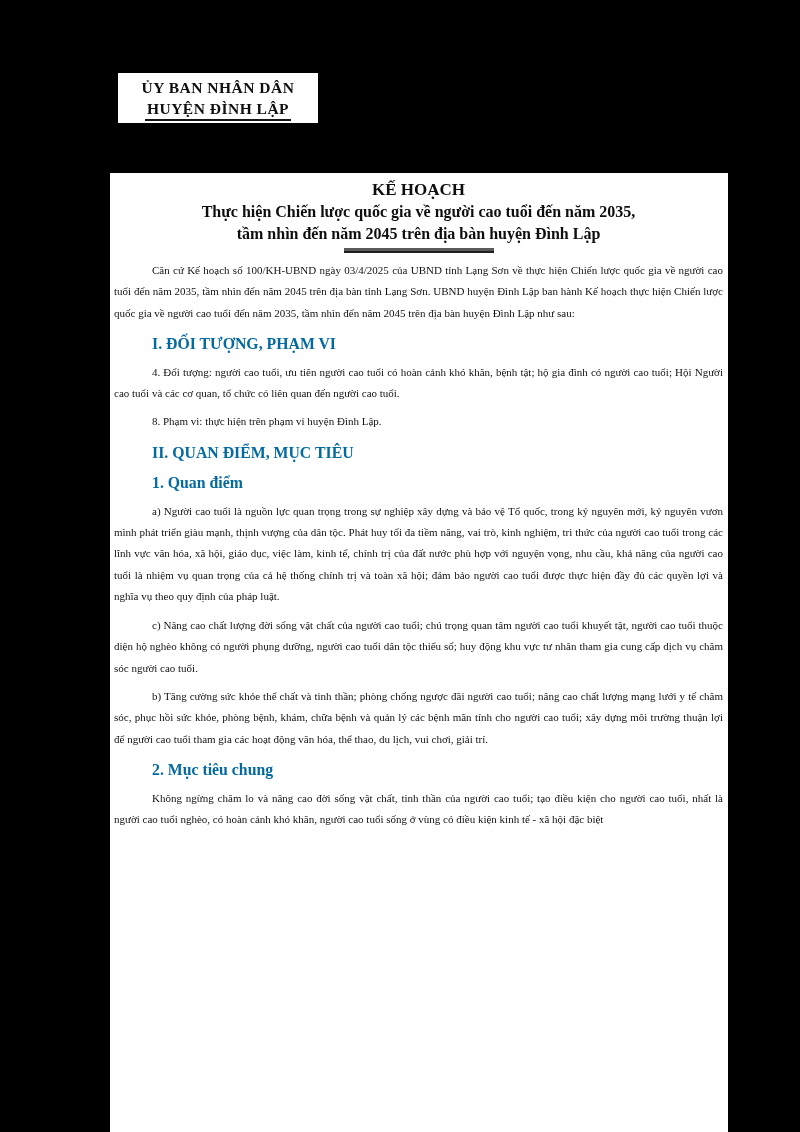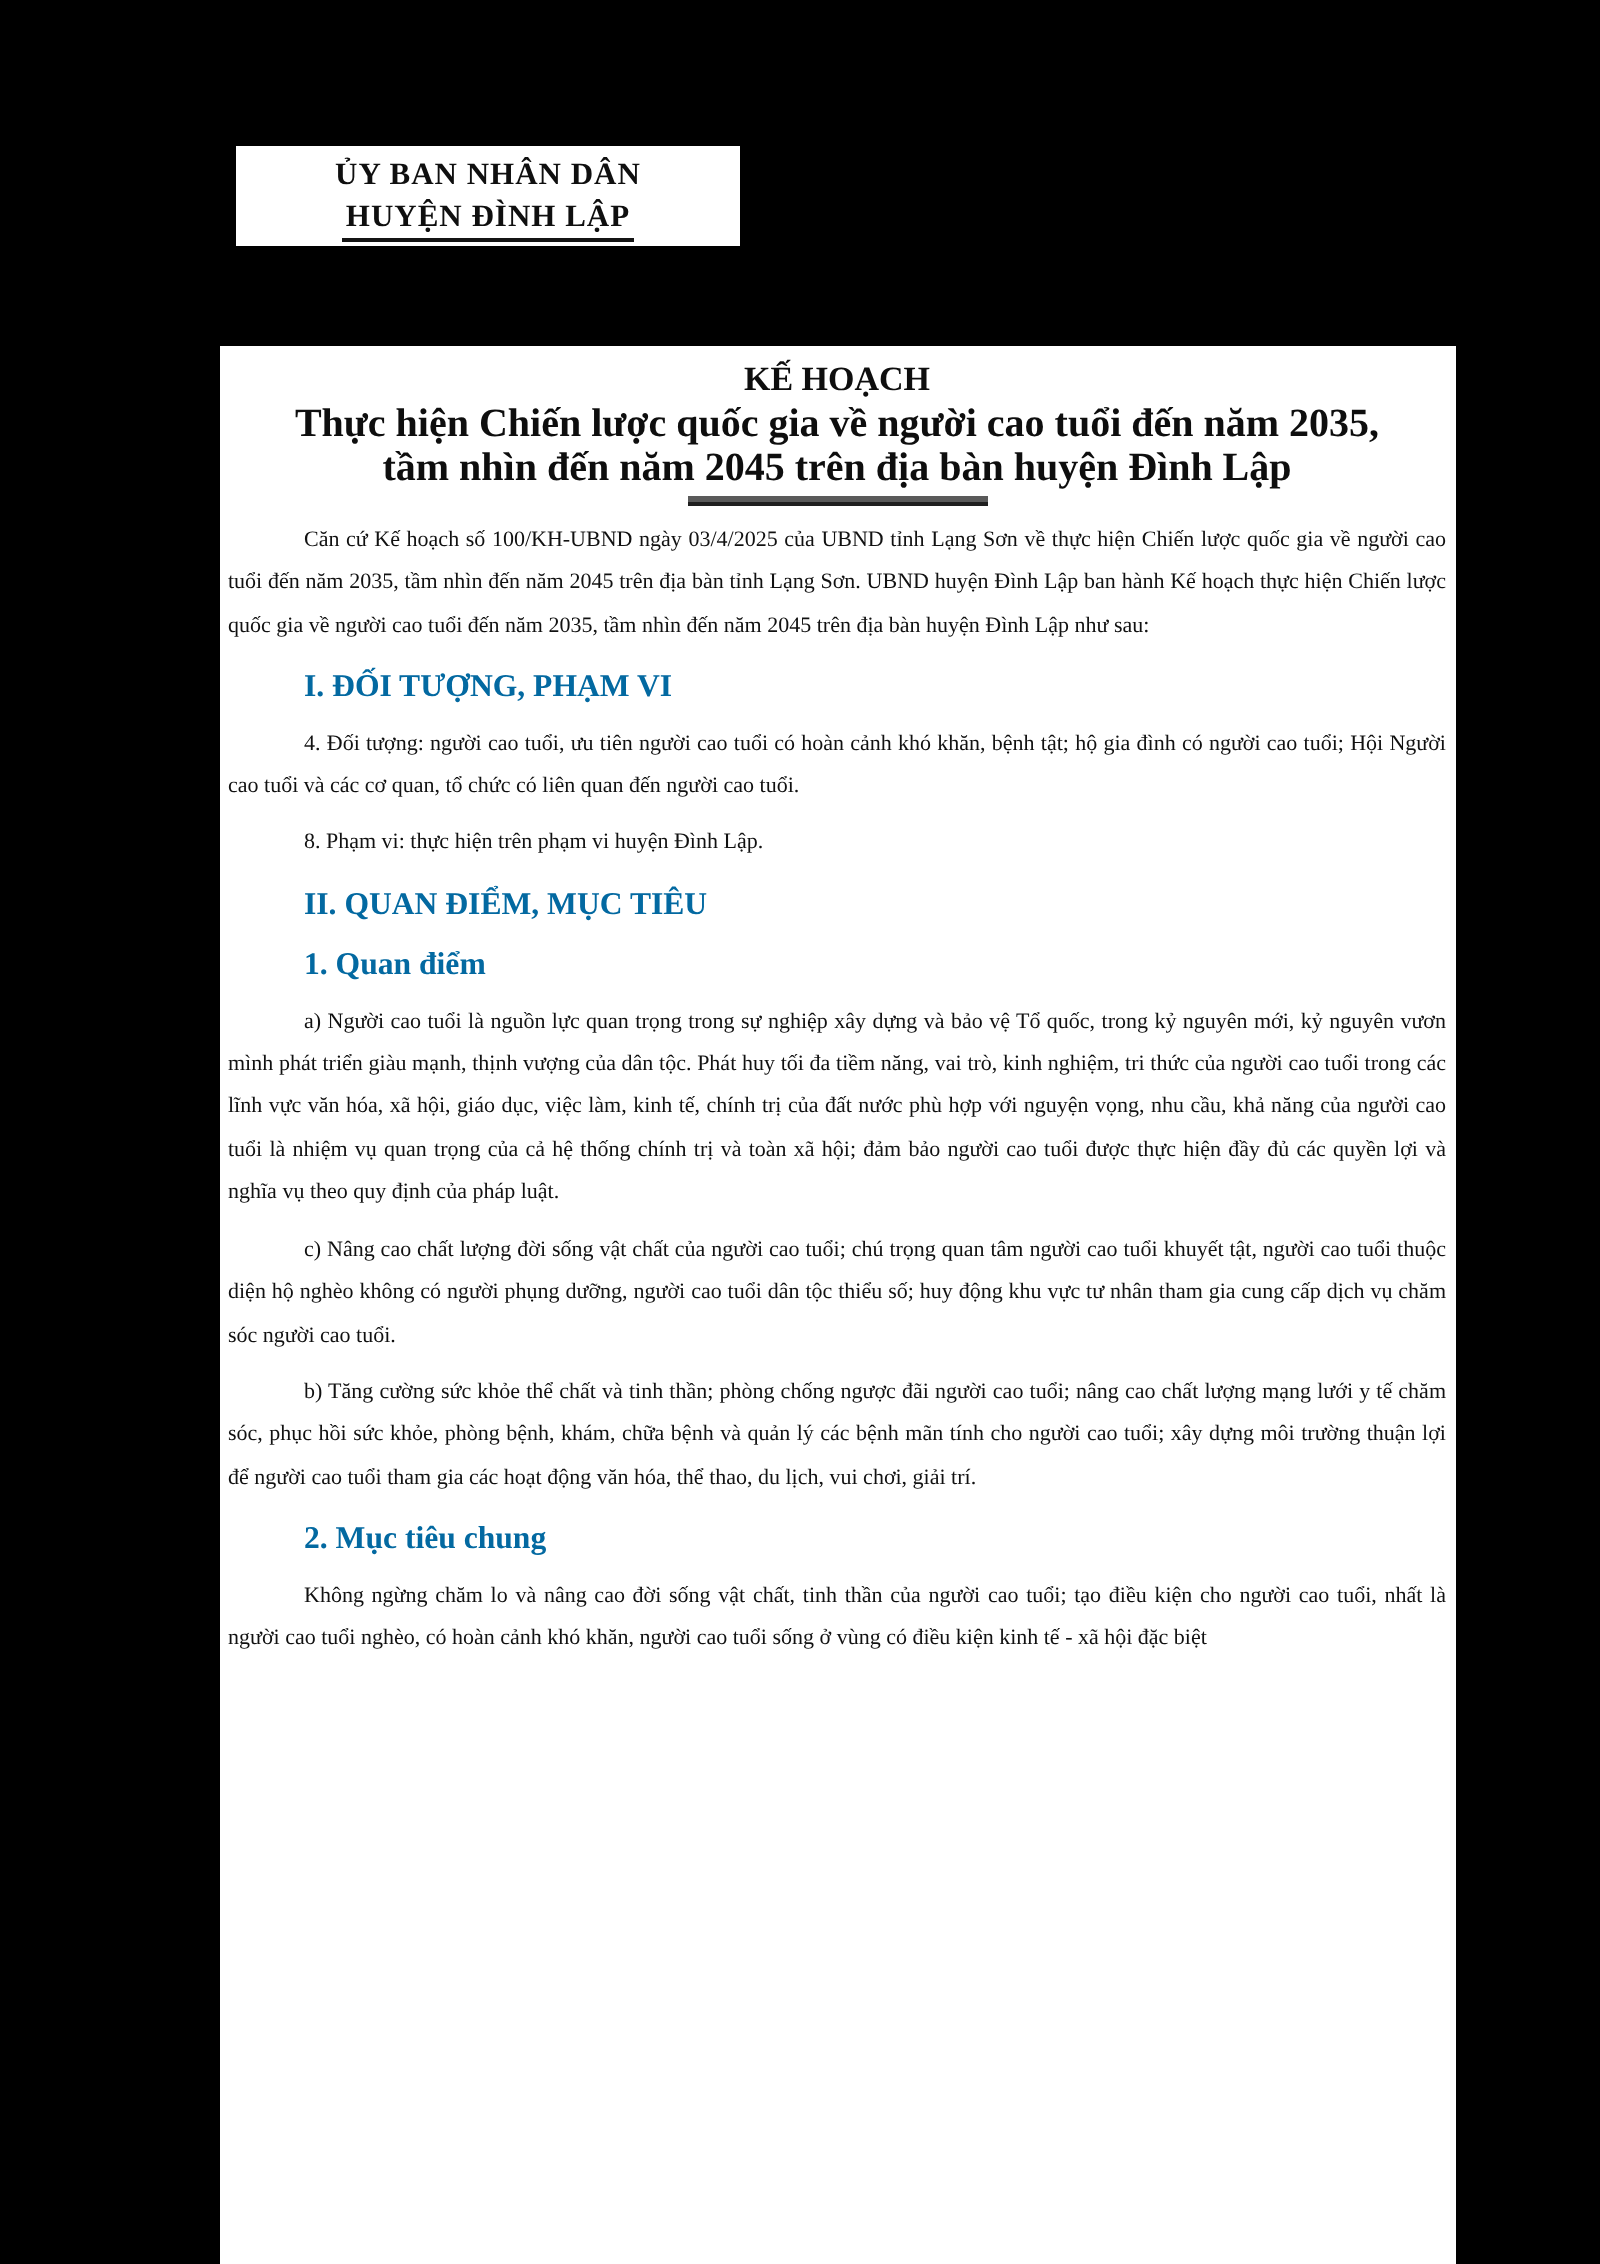--- a/index.html
+++ b/index.html
@@ -13,21 +13,21 @@
     height: 1132px;
     background: #000000;
     overflow: hidden;
     font-family: "Liberation Serif", "DejaVu Serif", serif;
   }
   
   .letterhead {
     position: absolute;
     left: 118px;
     top: 73px;
-    width: 252px;
+    width: 200px;
     height: 50px;
     background: #ffffff;
     box-sizing: border-box;
     padding-top: 4px;
     text-align: center;
     overflow: hidden;
   }
   .letterhead .lh-line {
     font-weight: bold;
     font-size: 15.5px;
@@ -61,21 +61,21 @@
   .doc-title {
     text-align: center;
     font-weight: bold;
     font-size: 17px;
     line-height: 22px;
     color: #0e0e0e;
   }
   .doc-subtitle {
     text-align: center;
     font-weight: bold;
-    font-size: 20px;
+    font-size: 16px;
     line-height: 22px;
     color: #0e0e0e;
   }
   .title-rule {
     width: 150px;
     height: 5px;
     margin: 3px auto 4px auto;
     background: #5a5a5a;
     border-bottom: 2px solid #1f1f1f;
     box-sizing: border-box;

